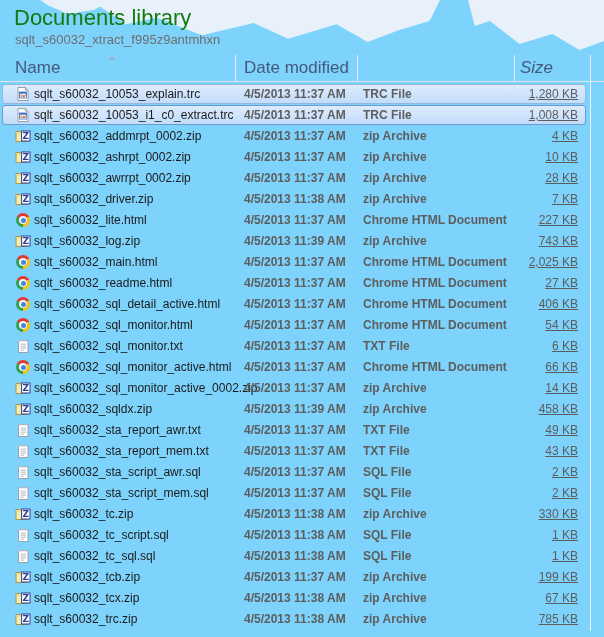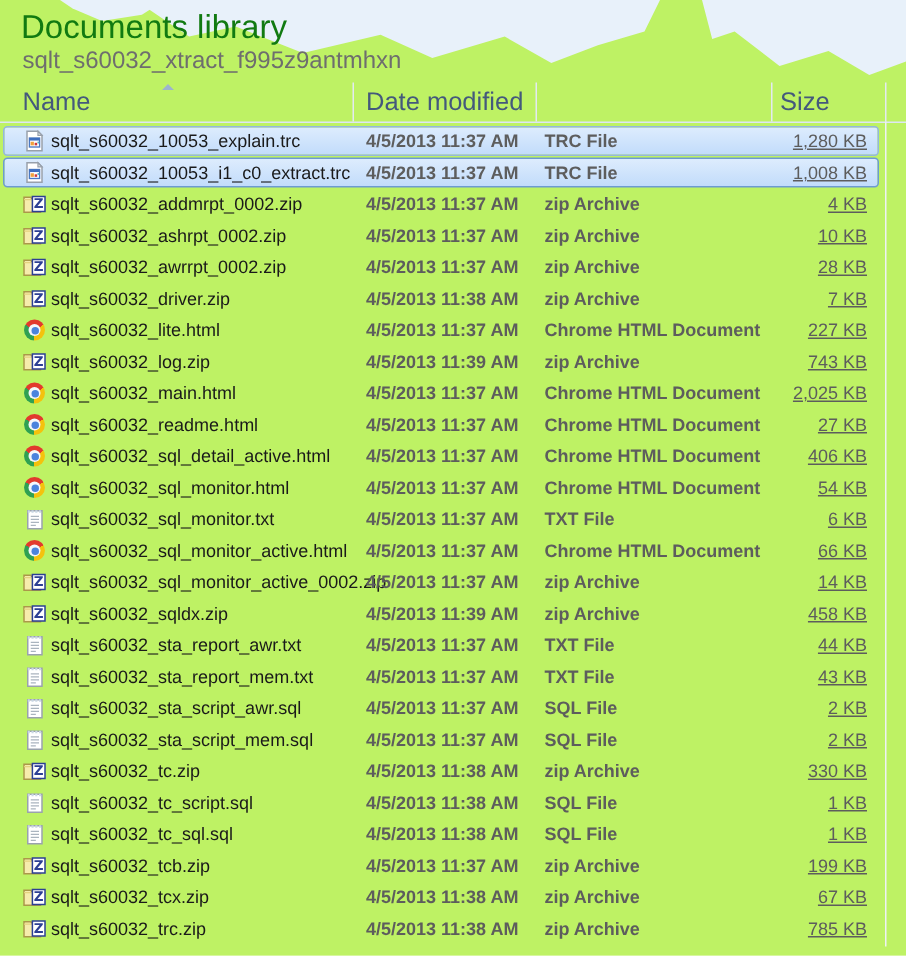--- a/index.html
+++ b/index.html
@@ -1,19 +1,19 @@
 <!DOCTYPE html>
 <html><head>
 <meta charset="utf-8">
 <style>
   html,body { margin:0; padding:0; }
   body { font-family:"Liberation Sans", sans-serif; }
   .stage {
     position:relative; width:604px; height:637px;
-    background:#bef264; overflow:hidden;
+    background:#7dd3fc; overflow:hidden;
   }
 
   
   .wm { position:absolute; background:#e8f1fa; }
   .wm1 { left:95px; top:0; width:345px; height:42px;
     clip-path:polygon(3% 0,100% 0,97% 50%,88% 72%,79% 100%,70% 58%,56% 92%,46% 55%,31% 84%,18% 42%,9% 58%,0 8%);
   }
   .wm2 { left:468px; top:0; width:136px; height:50px;
     clip-path:polygon(0 0,100% 0,100% 82%,82% 100%,62% 68%,38% 88%,16% 42%,5% 52%);
   }
@@ -21,34 +21,34 @@
     clip-path:polygon(0 0,100% 0,78% 70%,40% 100%,12% 40%);
   }
 
   
   .lib-title {
     position:absolute; left:14px; top:5px;
     font-size:22px; color:#117a11; letter-spacing:0px;
   }
   .lib-sub {
     position:absolute; left:15px; top:32px;
-    font-size:16px; color:#6e6e6e;
+    font-size:13px; color:#6e6e6e;
   }
 
   
   .colhead {
     position:absolute; left:0; top:55px; width:604px; height:26px;
     border-bottom:1px solid #dde7f3;
     font-size:17px; color:#44597c;
   }
   .colhead .hc { position:absolute; top:0; height:26px; line-height:26px; cursor:default; }
   .hc-name { left:15px; width:215px; }
   .hc-date { left:244px; width:108px; }
   .hc-type { left:363px; width:140px;margin-top:44px; }
-  .hc-size { left:520px; width:60px; }
+  .hc-size { left:520px; width:60px;font-style:italic; }
   .sortarrow {
     position:absolute; left:108px; top:1px; width:0; height:0;
     border-left:4px solid transparent; border-right:4px solid transparent;
     border-bottom:4px solid #9db4cd;
   }
   .hsep { position:absolute; top:0; width:1px; height:26px; background:#e3eaf2; }
   .hsep1 { left:235px; } .hsep2 { left:357px; } .hsep3 { left:514px; } .hsep4 { left:590px; }
 
   .v-col-line { position:absolute; left:590px; top:81px; width:1px; height:550px; background:#eef1f5; }
 
@@ -318,21 +318,21 @@
       </div>
       <div class="row">
         <span class="icon"><svg width="16" height="16" viewBox="0 0 16 16">
             <rect x="3.5" y="2.5" width="9.5" height="12" fill="#ffffff" stroke="#9aa2ad" stroke-width="1"></rect>
             <path d="M3.5 3h9.5" stroke="#c9d6e4" stroke-width="1.6" stroke-dasharray="1.4,1.1"></path>
             <path d="M5.5 6.2h5.5M5.5 8.2h5.5M5.5 10.2h5.5M5.5 12.2h3.4" stroke="#aab4bf" stroke-width="0.9"></path>
           </svg></span>
         <span class="cell c-name">sqlt_s60032_sta_report_awr.txt</span>
         <span class="cell c-date">4/5/2013 11:37 AM</span>
         <span class="cell c-type">TXT File</span>
-        <span class="cell c-size">44 KB</span>
+        <span class="cell c-size">49 KB</span>
       </div>
       <div class="row">
         <span class="icon"><svg width="16" height="16" viewBox="0 0 16 16">
             <rect x="3.5" y="2.5" width="9.5" height="12" fill="#ffffff" stroke="#9aa2ad" stroke-width="1"></rect>
             <path d="M3.5 3h9.5" stroke="#c9d6e4" stroke-width="1.6" stroke-dasharray="1.4,1.1"></path>
             <path d="M5.5 6.2h5.5M5.5 8.2h5.5M5.5 10.2h5.5M5.5 12.2h3.4" stroke="#aab4bf" stroke-width="0.9"></path>
           </svg></span>
         <span class="cell c-name">sqlt_s60032_sta_report_mem.txt</span>
         <span class="cell c-date">4/5/2013 11:37 AM</span>
         <span class="cell c-type">TXT File</span>

